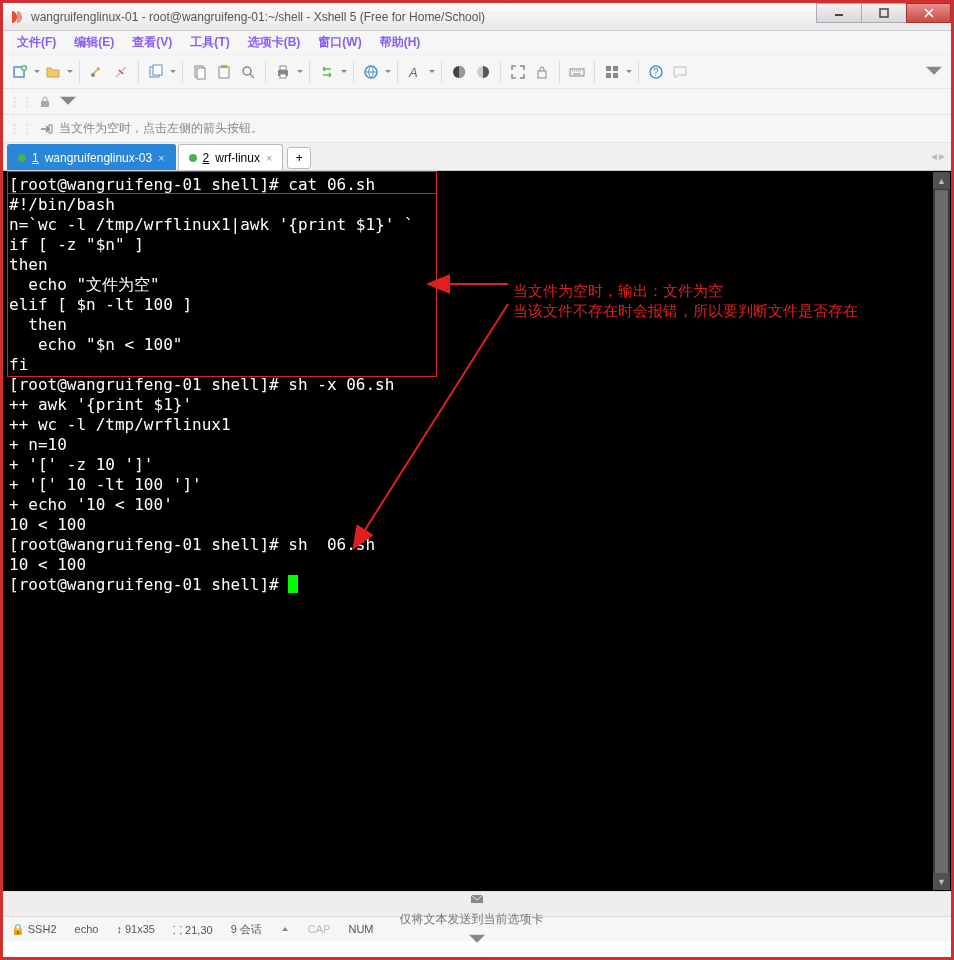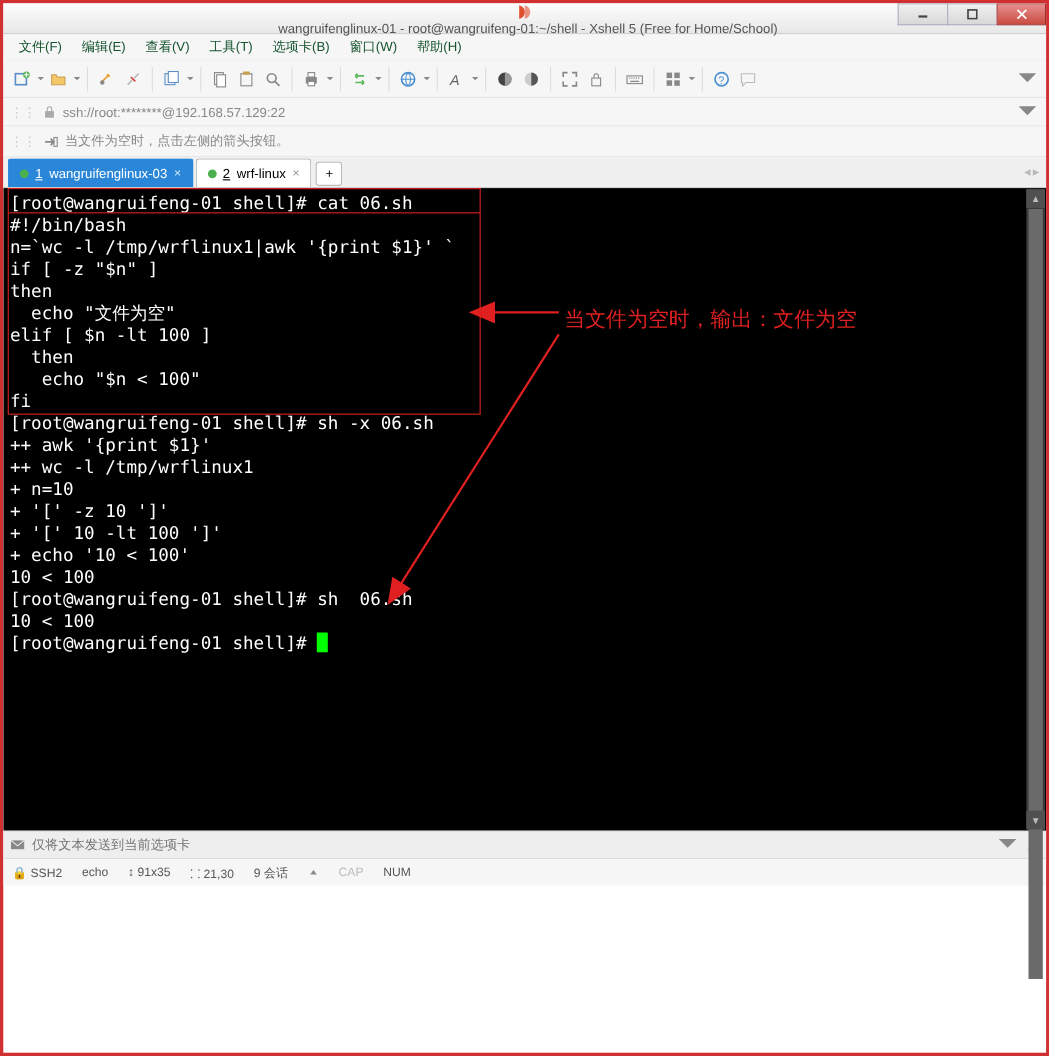--- a/index.html
+++ b/index.html
@@ -1,30 +1,30 @@
 <!DOCTYPE html>
 <html><head>
 <meta charset="utf-8">
 <style>
 * { box-sizing: border-box; margin: 0; padding: 0; }
 body { font-family: "Microsoft YaHei", Tahoma, sans-serif; font-size: 12px; background: #fff; width: 954px; height: 960px; overflow: hidden; position: relative; border: 3px solid #d03030; }
 
 
-.titlebar { height: 28px; background: linear-gradient(#fdfdfd, #e8e8e8); display: flex; align-items: center; padding: 0 0 0 6px; border-bottom: 1px solid #d0d0d0; position: relative; flex-direction: column; }
+.titlebar { height: 28px; background: linear-gradient(#fdfdfd, #e8e8e8); display: flex; align-items: center; padding: 0 0 0 6px; border-bottom: 1px solid #d0d0d0; position: relative; }
 .titlebar .app-icon { width: 16px; height: 16px; margin-right: 6px; }
 .titlebar .title-text { color: #555; font-size: 12px; }
 .win-buttons { position: absolute; right: 0; top: 0; display: flex; }
 .win-btn { width: 45px; height: 20px; display: flex; align-items: center; justify-content: center; }
 .win-min { background: linear-gradient(#f0f0f0,#d8d8d8); border: 1px solid #aab; border-right: none; }
 .win-max { background: linear-gradient(#f0f0f0,#d8d8d8); border: 1px solid #aab; border-right: none;}
 .win-close { background: linear-gradient(#e78f8f,#c94b3f); border: 1px solid #a03030; }
 
 
 .menubar { height: 24px; background: #f6f6f6; display: flex; align-items: center; padding: 0 6px; gap: 2px; border-bottom: 1px solid #eee; }
-.menubar span { padding: 2px 8px; color: #14532d; }
+.menubar span { padding: 2px 8px; color: #8b5cf6; font-weight: bold; }
 
 
 .toolbar { height: 34px; background: #f6f6f6; display: flex; align-items: center; padding: 0 6px; border-bottom: 1px solid #e4e4e4; gap: 2px; position: relative; }
 .tbtn { width: 22px; height: 22px; display: flex; align-items: center; justify-content: center; color: #666; }
 .tbtn svg { width: 16px; height: 16px; }
 .tsep { width: 1px; height: 22px; background: #ddd; margin: 0 4px; }
 .dropcaret { width: 6px; height: 6px; color: #888; margin-left: 1px;}
 
 
 .addressbar { height: 26px; background: #f6f6f6; display: flex; align-items: center; padding: 0 6px; border-bottom: 1px solid #e4e4e4; gap: 6px; color: #888; }
@@ -37,31 +37,31 @@
 .tabbar { height: 28px; background: #f0f0f0; display: flex; align-items: flex-end; padding: 0 0 0 4px; border-bottom: 1px solid #ccc; position: relative; }
 .tab { height: 26px; padding: 0 10px; display: flex; align-items: center; gap: 6px; border: 1px solid #bbb; border-bottom: none; border-radius: 3px 3px 0 0; background: #fff; margin-right: 2px; }
 .tab.active { background: #2a86d8; color: #fff; border-color: #2a86d8; }
 .tab .dot { width: 8px; height: 8px; border-radius: 50%; }
 .tab .close-x { color: #999; font-size: 11px; }
 .tab.active .close-x { color: #cfe5f7; }
 .tab-add { width: 24px; height: 22px; border: 1px solid #bbb; background: #fff; display: flex; align-items: center; justify-content: center; border-radius: 3px; margin-left: 2px; margin-bottom: 1px;}
 .tab-nav { position: absolute; right: 6px; top: 6px; display: flex; gap: 2px; color: #bbb; }
 
 
-.terminal-wrap { position: relative; background: #000; height: 584px; }
+.terminal-wrap { position: relative; background: #000; height: 720px; }
 .terminal { position: absolute; left:0; top:0; right:0; bottom:0; color: #fff; font-family: "NSimSun","SimSun","Consolas",monospace; font-size: 16px; line-height: 20px; padding: 4px 6px; white-space: pre; }
 .redbox { position: absolute; border: 1px solid #e02020; }
-.anno { position: absolute; color: #e02020; font-family: "Microsoft YaHei"; font-size: 19px; line-height: 20px; }
+.anno { position: absolute; color: #e02020; font-family: "Microsoft YaHei"; font-size: 15px; line-height: 20px; }
 .cursor { display: inline-block; width: 10px; height: 18px; background: #00ff00; vertical-align: -3px; }
 .term-scroll { position:absolute; right:1px; top:1px; width:17px; bottom:1px; background:#3a3a3a; }
 .term-scroll .arrow { height:17px; background:#505050; display:flex; align-items:center; justify-content:center; color:#bbb; font-size:9px;}
 .term-scroll .thumb { position:absolute; left:2px; right:2px; background:#6a6a6a; }
 
 
-.sendbar { height: 26px; background: #eee; display: flex; align-items: center; padding: 0 6px; border-top: 1px solid #ddd; border-bottom: 1px solid #ddd; gap: 6px; color: #888; }
+.sendbar { height: 26px; background: #eee; display: flex; align-items: center; padding: 0 6px; border-top: 1px solid #ddd; border-bottom: 1px solid #ddd; gap: 6px; color: #888; flex-direction: column; }
 .sendbar input { flex: 1; border: none; background: transparent; font-size: 12px; color: #888; height: 20px; outline: none; }
 
 
 .statusbar { height: 24px; background: #f6f6f6; display: flex; align-items: center; padding: 0 8px; color: #555; font-size: 11px; gap: 18px; }
 .statusbar .left { flex: 1; }
 
 svg { display: block; }
 </style>
 </head>
 <body>
@@ -267,21 +267,20 @@
 </div>
 
 <div class="addressbar">
   <span style="color:#ccc;">⋮⋮</span>
   <span>
       <svg class="lock" viewBox="0 0 12 12">
         <rect x="2" y="5" width="8" height="6" fill="#aaa"></rect>
         <path d="M4 5V3a2 2 0 014 0v2" fill="none" stroke="#aaa"></path>
       </svg>
     </span>
-  <span style="flex:1">ssh://root:********@192.168.57.129:22</span>
   <span class="tbtn">
       <svg viewBox="0 0 6 6" width="8" height="8">
         <path d="M0 1l3 3 3-3" fill="#888"></path>
       </svg>
     </span>
 </div>
 
 <div class="infobar">
   <span style="color:#ccc;">⋮⋮</span>
   <span>
@@ -337,20 +336,21 @@
 <span>[root@wangruifeng-01 shell]# sh  06.sh</span>
 <span>10 &lt; 100</span>
 <span>[root@wangruifeng-01 shell]# </span><span class="cursor"></span>
 </div>
 
 <div class="redbox" style="left:4px; top:22px; width:430px; height:184px;"></div>
 <div class="redbox" style="left:4px; top:0px; width:430px; height:22px; border-bottom:none;"></div>
 
 <div class="anno" style="left:510px; top:110px;">
   <div>当文件为空时，输出：文件为空</div>
+  <div>当该文件不存在时会报错，所以要判断文件是否存在</div>
 </div>
 
 <svg style="position:absolute; left:0; top:0;" width="940" height="740">
   <defs>
         <marker id="ah" markerWidth="12" markerHeight="10" refX="2" refY="5" orient="auto">
           <path d="M0 0L12 5L0 10z" fill="#e02020"></path>
         </marker>
       </defs>
   <line x1="505" y1="113" x2="443" y2="113" stroke="#e02020" stroke-width="2" marker-end="url(#ah)"></line>
   <line x1="505" y1="133" x2="360" y2="362" stroke="#e02020" stroke-width="2" marker-end="url(#ah)"></line>

